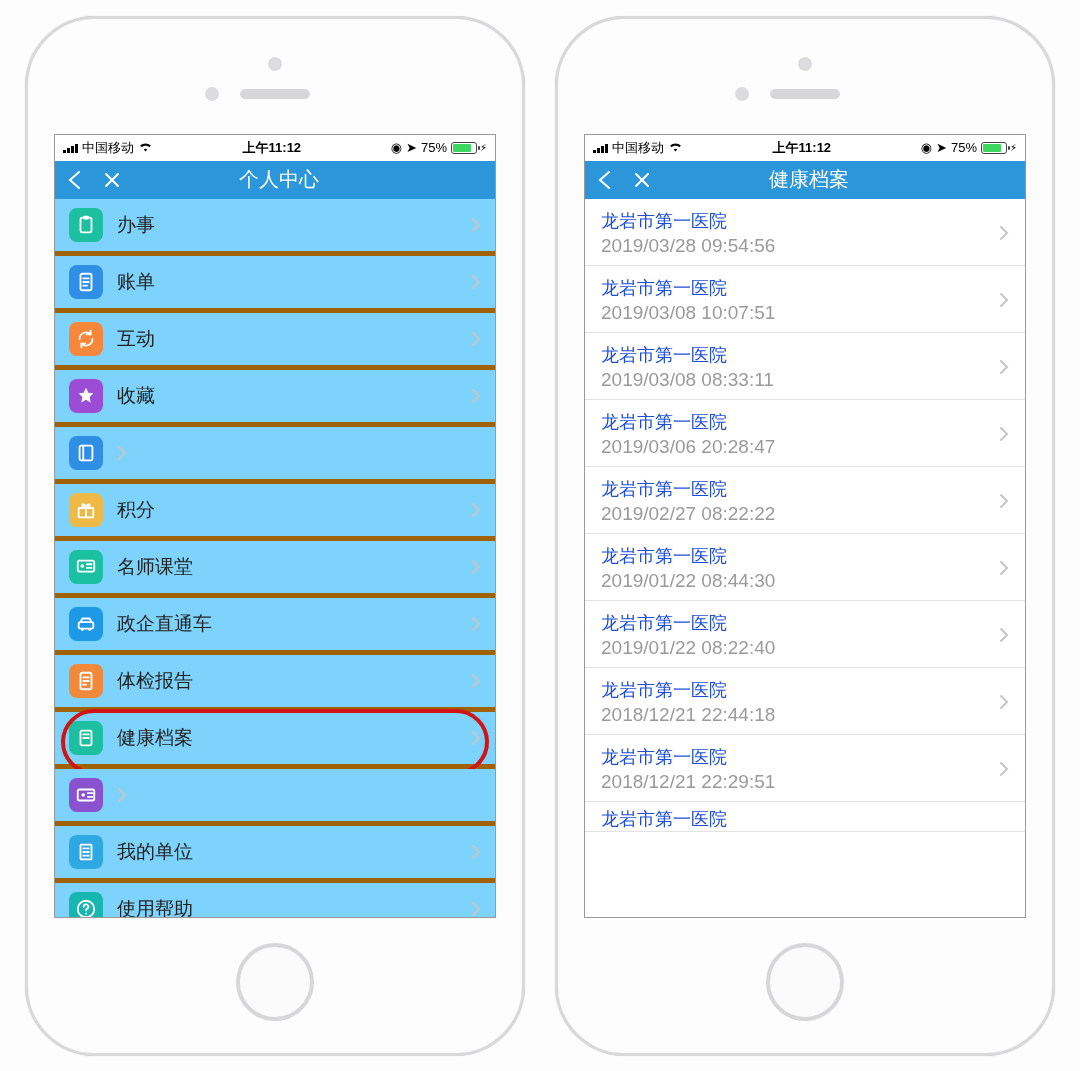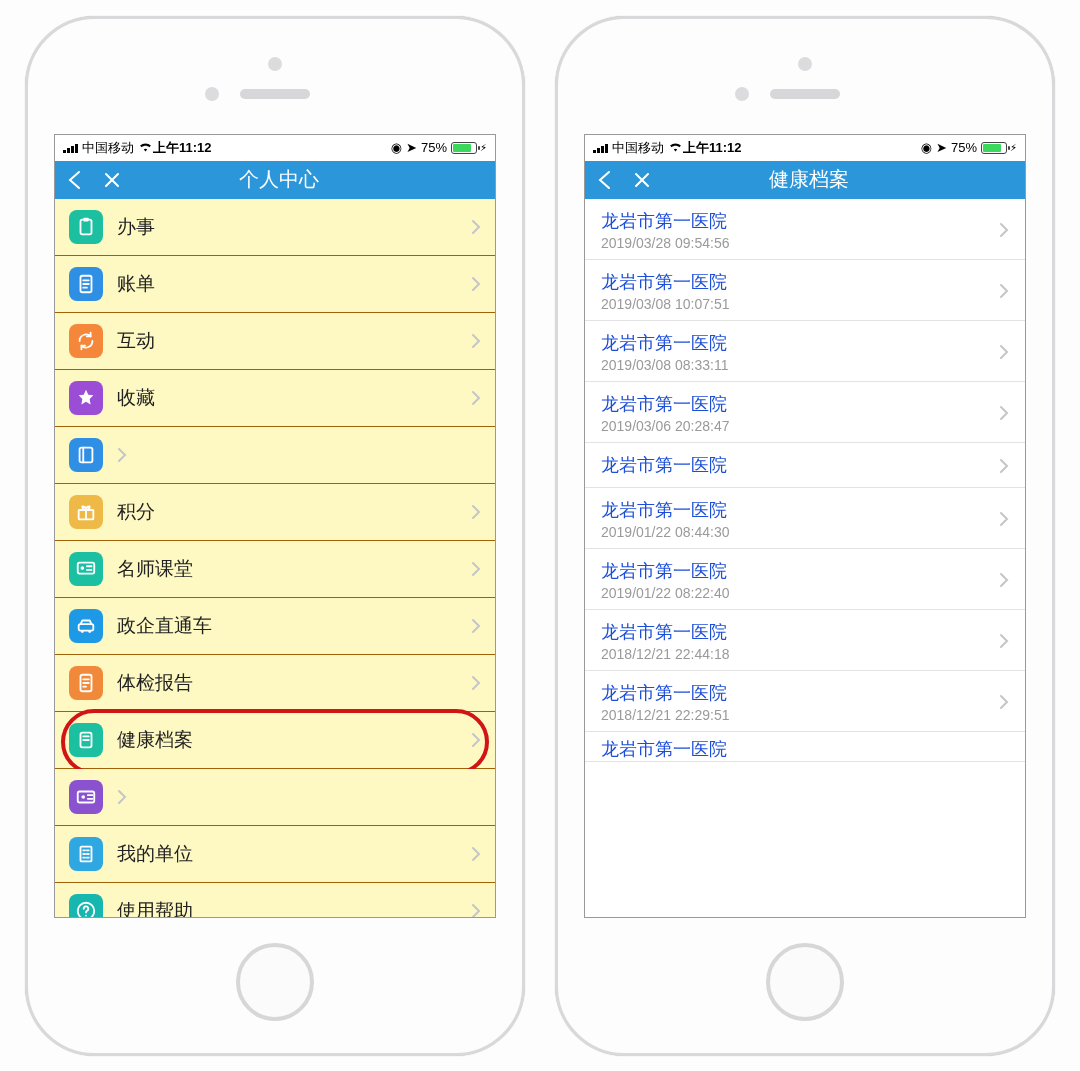--- a/index.html
+++ b/index.html
@@ -35,40 +35,40 @@
   }
   .screen{
     width:100%;height:100%;background:#fff;border:1px solid #999;
     display:flex;flex-direction:column;overflow:hidden;
   }
   .status{
     height:26px;background:#fff;color:#000;font-size:13px;
     display:flex;align-items:center;padding:12px 8px;
   }
   .status .left,.status .right{display:flex;align-items:center;gap:4px;}
-  .status .mid{flex:1;text-align:left;font-weight:600;}
+  .status .mid{flex:1;text-align:center;font-weight:600;}
   .bars{display:flex;align-items:flex-end;gap:1px;height:11px;}
   .bars span{width:3px;background:#000;display:block;}
   .bars span:nth-child(1){height:3px}.bars span:nth-child(2){height:5px}
   .bars span:nth-child(3){height:7px}.bars span:nth-child(4){height:9px}
   .battwrap{display:flex;align-items:center;gap:3px;}
   .batt{width:26px;height:12px;border:1px solid #444;border-radius:3px;position:relative;}
   .batt::after{content:"";position:absolute;right:-4px;top:3px;width:2px;height:4px;background:#444;border-radius:1px;}
   .batt .fill{position:absolute;left:1px;top:1px;bottom:1px;background:#3bd85e;border-radius:1px;}
   .nav{
     height:38px;background:#2b96d9;color:#fff;display:flex;align-items:center;
     font-size:20px;position:relative;
   }
   .nav .title{position:absolute;left:8px;right:0;text-align:center;font-weight:400;pointer-events:none;}
   .nav .btn{width:38px;height:38px;display:flex;align-items:center;justify-content:center;cursor:pointer;}
   .content{flex:1;overflow:hidden;background:#fff;}
   .row{
     display:flex;align-items:center;height:57px;padding:0 14px;
-    border-bottom:1px solid #a16207;cursor:pointer;position:relative;
-    background:#fef9c3;
+    border-bottom:5px solid #a16207;cursor:pointer;position:relative;
+    background:#7dd3fc;
   }
   .row .icn{
     width:34px;height:34px;border-radius:8px;margin-right:14px;
     display:flex;align-items:center;justify-content:center;color:#fff;flex:none;
   }
   .row .label{flex:1;font-size:19px;color:#222;}
   .chev{color:#c5c5c7;font-size:18px;}
   .chev svg{display:block;}
   
   .c-green{background:#1cbfa0}.c-blue{background:#2f8fe4}.c-orange{background:#f5873a}
@@ -78,21 +78,21 @@
   .highlight{
     position:absolute;border:4px solid #d11414;border-radius:34px;
     left:6px;right:6px;top:-3px;height:66px;pointer-events:none;
   }
   .rec{
     padding:10px 16px 8px;border-bottom:1px solid #e3e3e3;cursor:pointer;
     display:flex;align-items:center;background:#fff;
   }
   .rec .txt{flex:1;}
   .rec .t1{font-size:18px;color:#1d4ed8;margin-bottom:2px;}
-  .rec .t2{font-size:14px;color:#9a9a9a;}
+  .rec .t2{font-size:19px;color:#9a9a9a;}
   .rec.partial{height:30px;overflow:hidden;padding-top:8px;padding-bottom:0;}
 </style>
 </head>
 <body>
 
 <div class="phone">
   <div class="camera"></div>
   <div class="prox"></div>
   <div class="speaker"></div>
   <div class="home"></div>
@@ -415,20 +415,21 @@
           </div>
           <span class="chev">
             <svg width="10" height="16" viewBox="0 0 10 16">
               <path d="M2 2l6 6-6 6" stroke="#c5c5c7" stroke-width="2" fill="none" stroke-linecap="round"></path>
             </svg>
           </span>
         </div>
         <div class="rec">
           <div class="txt">
             <div class="t1">龙岩市第一医院</div>
+            <div class="t2">2019/02/27 08:22:22</div>
           </div>
           <span class="chev">
             <svg width="10" height="16" viewBox="0 0 10 16">
               <path d="M2 2l6 6-6 6" stroke="#c5c5c7" stroke-width="2" fill="none" stroke-linecap="round"></path>
             </svg>
           </span>
         </div>
         <div class="rec">
           <div class="txt">
             <div class="t1">龙岩市第一医院</div>

